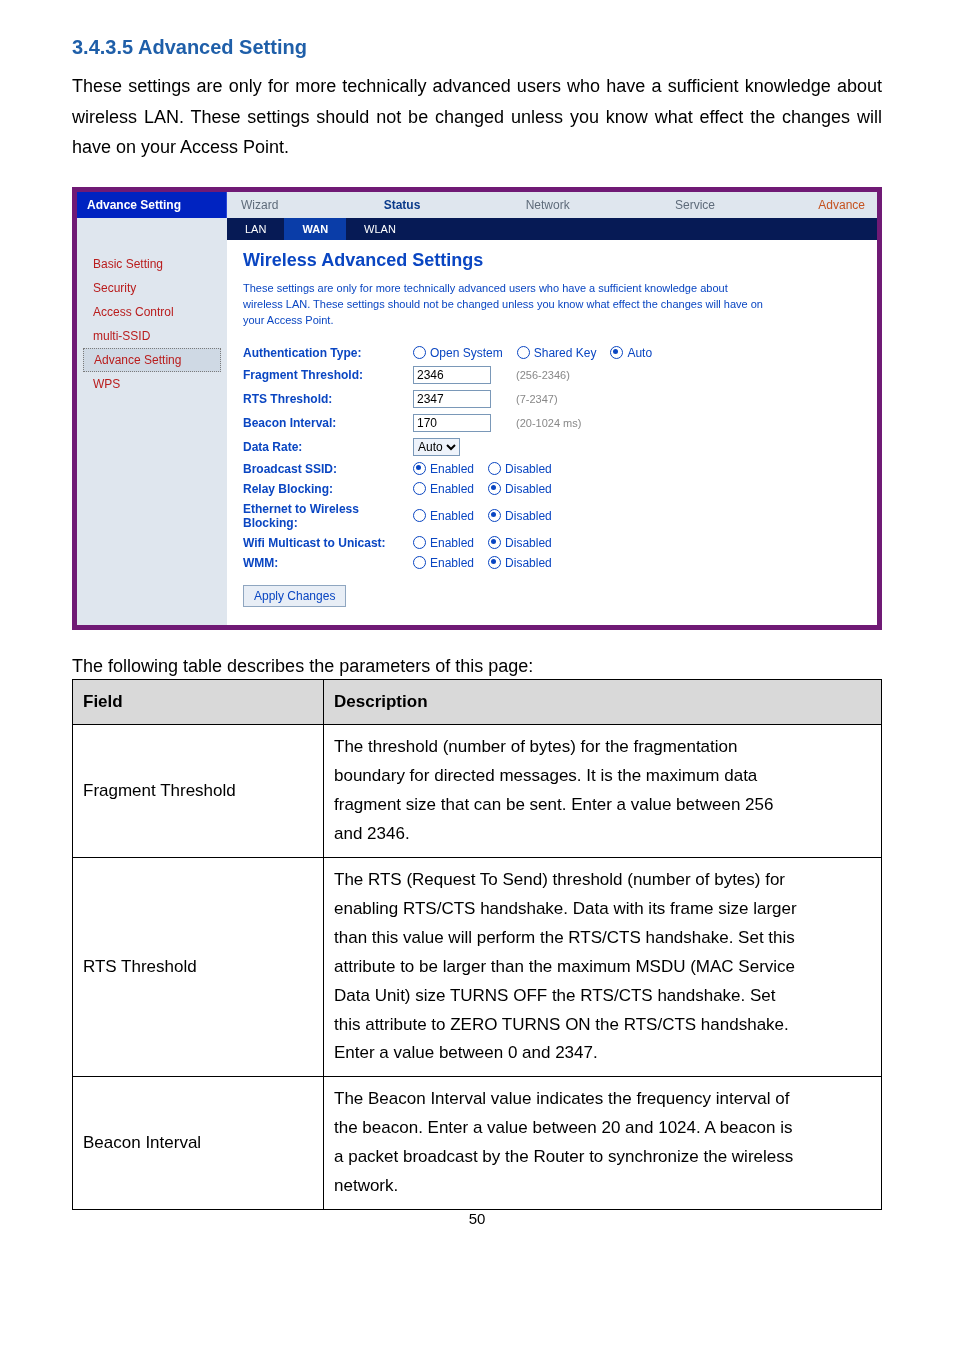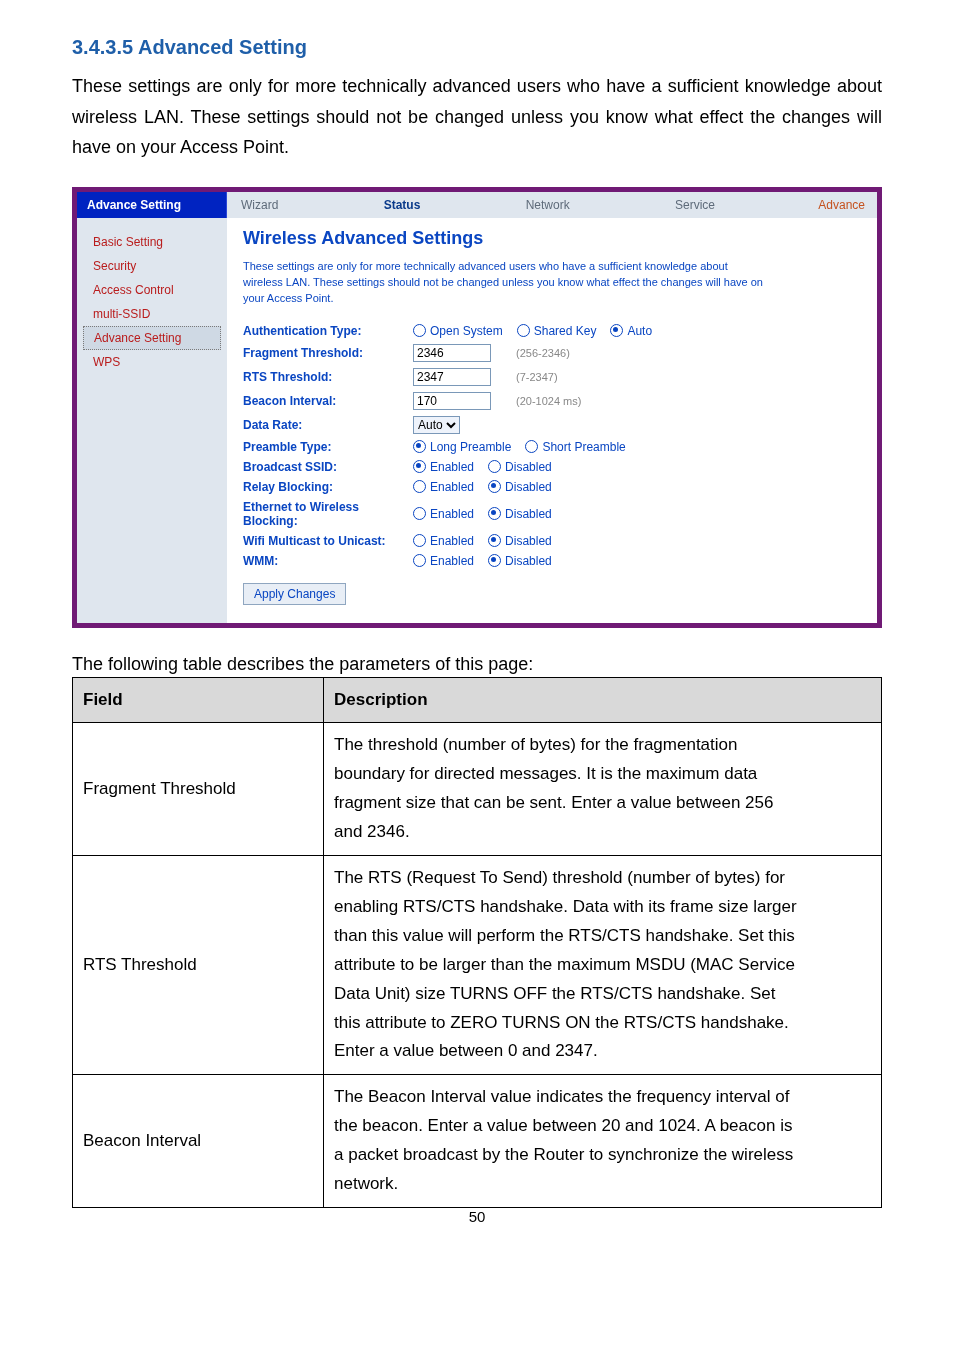--- a/index.html
+++ b/index.html
@@ -66,20 +66,28 @@
         <a class="sel">Status</a>
         <span class="sp"></span>
         <a>Network</a>
         <span class="sp"></span>
         <a>Service</a>
         <span class="sp"></span>
         <a class="adv">Advance</a>
       </div>
     </div>
 
+    <div class="subnav">
+      <div class="gap"></div>
+      <div class="bar">
+        <div class="subtab">LAN</div>
+        <div class="subtab sel">WAN</div>
+        <div class="subtab">WLAN</div>
+      </div>
+    </div>
 
     <div class="body">
       <div class="side">
         <span class="item">Basic Setting</span>
         <span class="item">Security</span>
         <span class="item">Access Control</span>
         <span class="item">multi-SSID</span>
         <span class="item cur">Advance Setting</span>
         <span class="item">WPS</span>
       </div>
@@ -112,25 +120,20 @@
           <input type="text" value="170" style="">
           <span class="hint">(20-1024 ms)</span>
         </div>
 
 
         <div class="row">
           <span class="lab">Data Rate:</span>
           <select><option>Auto</option></select>
         </div>
 
-        <div class="row">
-          <span class="lab">Preamble Type:</span>
-          <span class="opt"><span class="radio on"></span><span>Long Preamble</span></span>
-          <span class="opt"><span class="radio"></span><span>Short Preamble</span></span>
-        </div>
 
         <div class="row">
           <span class="lab">Broadcast SSID:</span>
           <span class="opt"><span class="radio on"></span><span>Enabled</span></span>
           <span class="opt"><span class="radio"></span><span>Disabled</span></span>
         </div>
 
         <div class="row">
           <span class="lab">Relay Blocking:</span>
           <span class="opt"><span class="radio"></span><span>Enabled</span></span>

